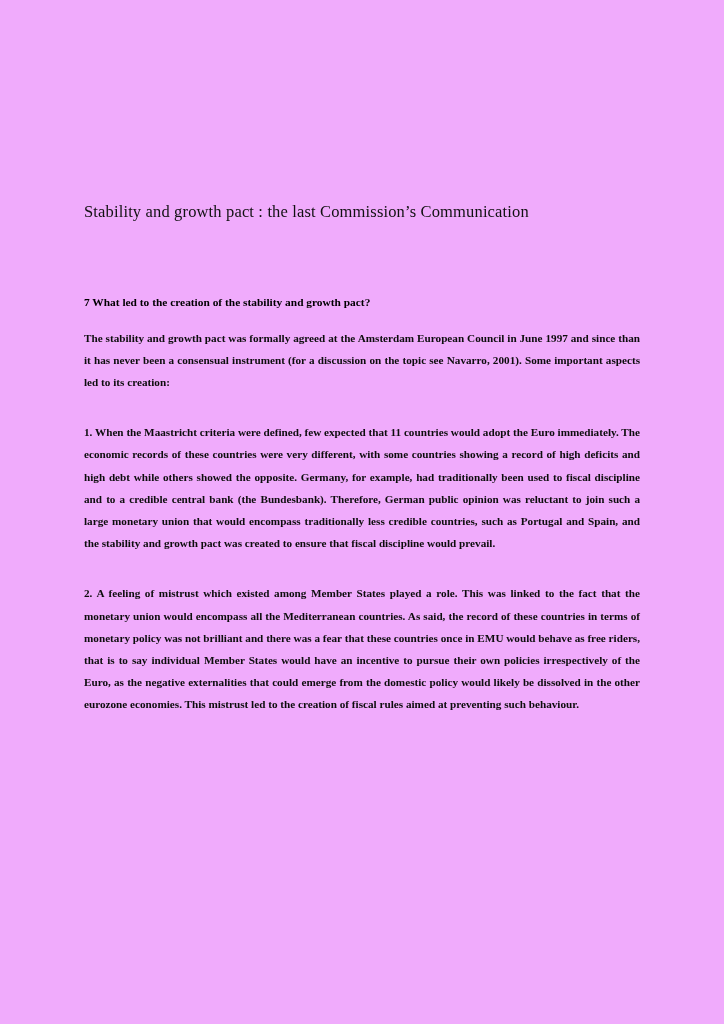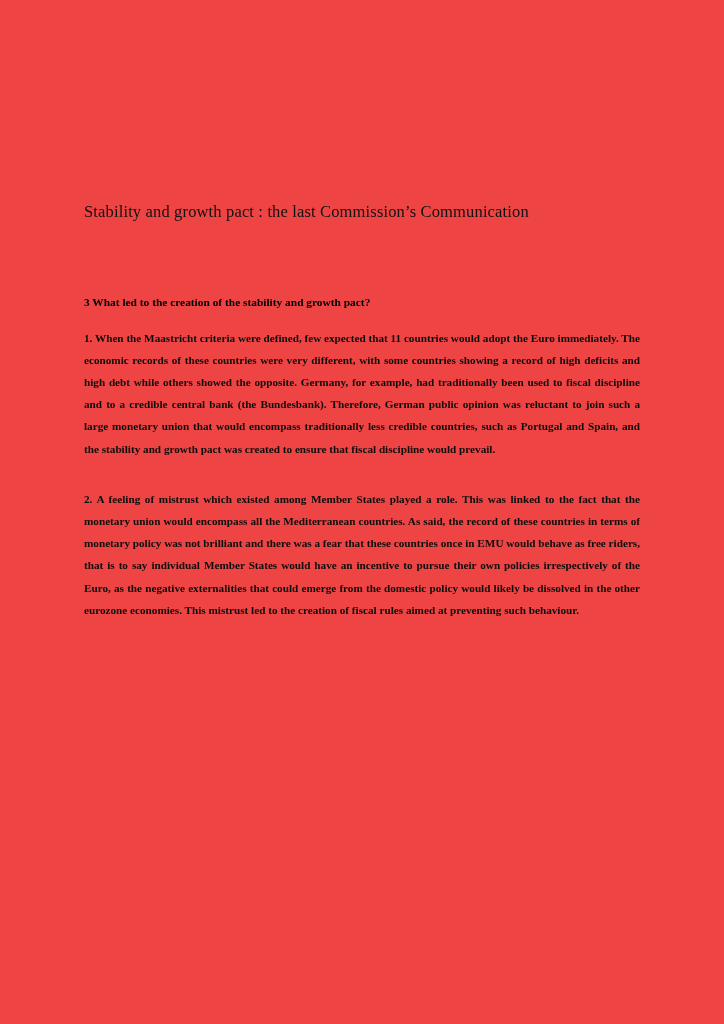--- a/index.html
+++ b/index.html
@@ -11,21 +11,21 @@
     width: 724px;
     height: 1024px;
     font-family: "Liberation Serif", serif;
     color: #000000;
     overflow: hidden;
   }
   .page {
     position: relative;
     width: 724px;
     height: 1024px;
-    background: #ef4444;
+    background: #f0abfc;
     box-sizing: border-box;
     padding: 0 84px;
   }
   .doc-title {
     font-size: 16.5px;
     font-weight: 400;
     letter-spacing: 0.15px;
     line-height: 1.4;
     margin: 0;
     padding-top: 200px;
@@ -62,22 +62,23 @@
   .spacer-sm { height: 6px; }
 </style>
 </head>
 <body>
 
 <div class="page">
 
   <h1 class="doc-title">Stability and growth pact : the last Commission’s Communication</h1>
 
 
-  <h2 class="section-heading">3 What led to the creation of the stability and growth pact?</h2>
+  <h2 class="section-heading">7 What led to the creation of the stability and growth pact?</h2>
 
   <div class="spacer-sm"></div>
 
+  <p class="body-par">The stability and growth pact was formally agreed at the Amsterdam European Council in June 1997 and since than it has never been a consensual instrument (for a discussion on the topic see Navarro, 2001). Some important aspects led to its creation:</p>
 
   <p class="body-par">1. When the Maastricht criteria were defined, few expected that 11 countries would adopt the Euro immediately. The economic records of these countries were very different, with some countries showing a record of high deficits and high debt while others showed the opposite. Germany, for example, had traditionally been used to fiscal discipline and to a credible central bank (the Bundesbank). Therefore, German public opinion was reluctant to join such a large monetary union that would encompass traditionally less credible countries, such as Portugal and Spain, and the stability and growth pact was created to ensure that fiscal discipline would prevail.</p>
 
   <p class="body-par">2. A feeling of mistrust which existed among Member States played a role. This was linked to the fact that the monetary union would encompass all the Mediterranean countries. As said, the record of these countries in terms of monetary policy was not brilliant and there was a fear that these countries once in EMU would behave as free riders, that is to say individual Member States would have an incentive to pursue their own policies irrespectively of the Euro, as the negative externalities that could emerge from the domestic policy would likely be dissolved in the other eurozone economies. This mistrust led to the creation of fiscal rules aimed at preventing such behaviour.</p>
 
 </div>
 
 </body></html>

